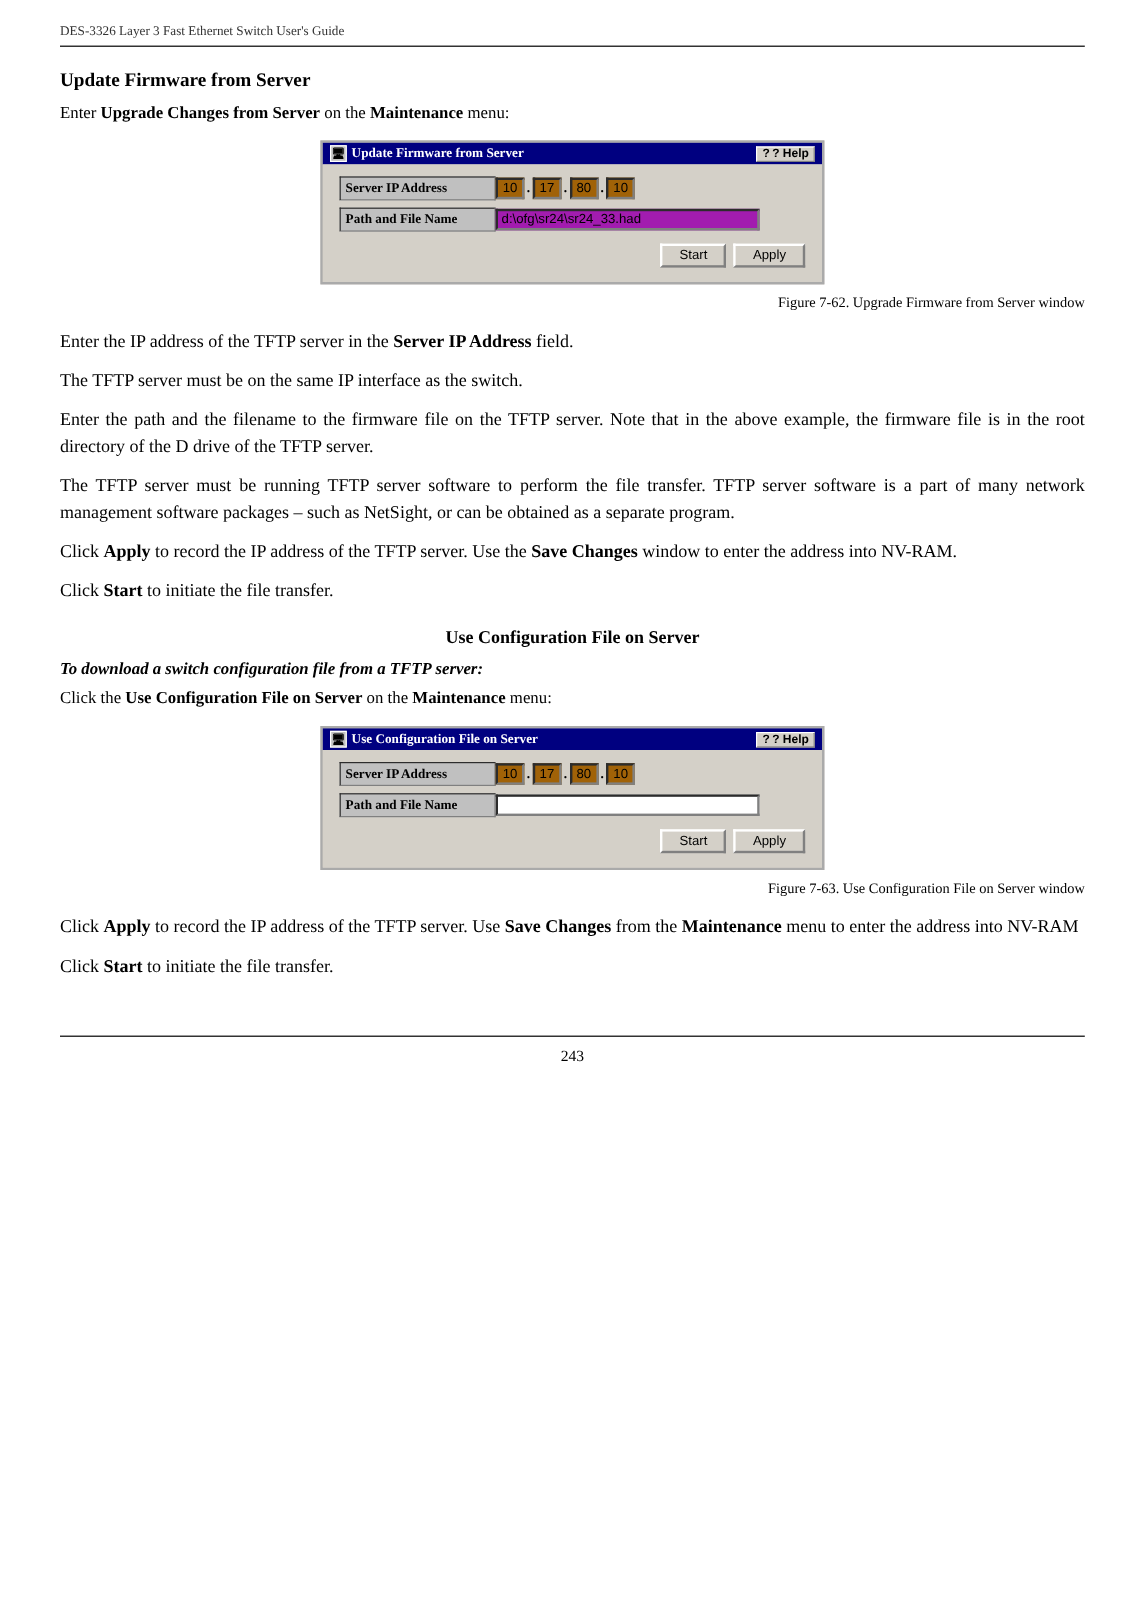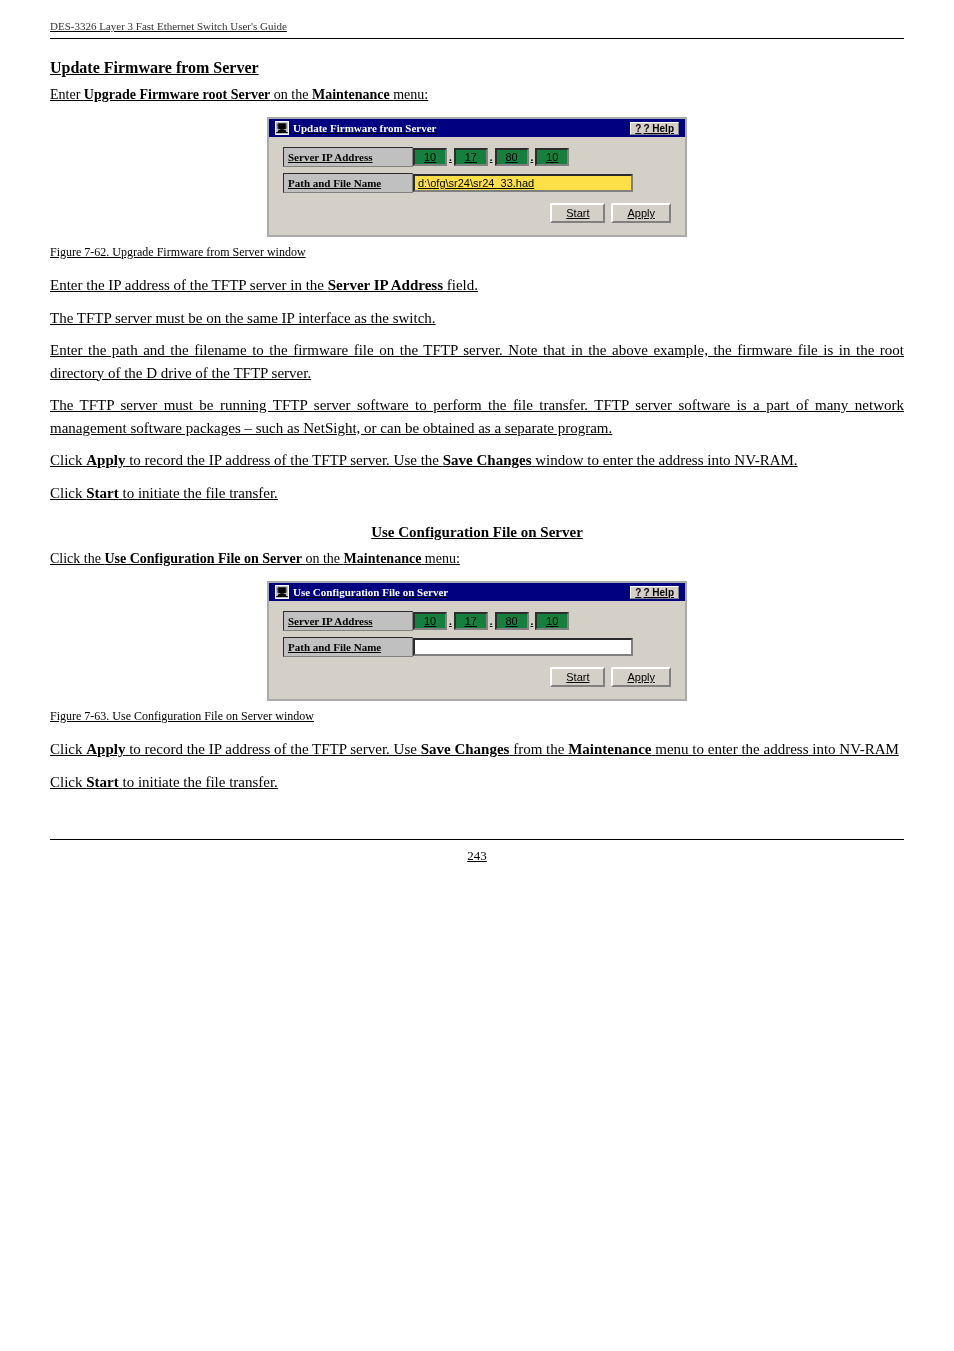--- a/index.html
+++ b/index.html
@@ -10,21 +10,20 @@
       color: #000;
       width: 954px;
       min-height: 1351px;
       padding: 0;
     }
     .page-wrapper {
       width: 954px;
       min-height: 1351px;
       padding: 20px 50px 40px 50px;
       position: relative;
-      text-decoration: underline;
     }
     .top-header {
       font-size: 11px;
       color: #333;
       border-bottom: 1px solid #000;
       padding-bottom: 6px;
       margin-bottom: 20px;
     }
     h2.section-title {
       font-size: 16px;
@@ -114,35 +113,35 @@
       min-height: 20px;
       display: flex;
       align-items: center;
     }
     .ip-fields {
       display: flex;
       align-items: center;
       gap: 2px;
     }
     .ip-input {
-      width: 34px;
+      width: 24px;
       border: 2px inset #808080;
-      background: #15803d;
+      background: #a16207;
       font-size: 11px;
       padding: 1px 2px;
       text-align: center;
     }
     .ip-dot {
       font-size: 11px;
       font-weight: bold;
     }
     .path-input {
       width: 220px;
       border: 2px inset #808080;
-      background: #fde047;
+      background: #a21caf;
       font-size: 11px;
       padding: 1px 3px;
     }
     .path-input-empty {
       width: 220px;
       border: 2px inset #808080;
       background: #fff;
       font-size: 11px;
       padding: 1px 3px;
     }
@@ -159,21 +158,21 @@
       border-top-color: #fff;
       border-left-color: #fff;
       border-right-color: #808080;
       border-bottom-color: #808080;
       font-size: 11px;
       padding: 2px 14px;
       cursor: pointer;
       min-width: 50px;
     }
     .figure-caption {
-      text-align: left;
+      text-align: right;
       font-size: 12px;
       margin-bottom: 14px;
       margin-top: 4px;
     }
     .body-paragraph {
       font-size: 15px;
       margin-bottom: 10px;
       line-height: 1.5;
       text-align: justify;
     }
@@ -199,21 +198,21 @@
 
   <div class="top-header">
     <span>DES-3326 Layer 3 Fast Ethernet Switch User's Guide</span>
   </div>
 
   <h2 class="section-title">Update Firmware from Server</h2>
 
 
   <p class="intro-text">
     <span>Enter </span>
-    <span class="bold">Upgrade Firmware root Server</span>
+    <span class="bold">Upgrade Changes from Server</span>
     <span> on the </span>
     <span class="bold">Maintenance</span>
     <span> menu:</span>
   </p>
 
   <div class="dialog-container">
     <div class="dialog-box">
       <div class="dialog-titlebar">
         <div class="dialog-titlebar-left">
           <span class="dialog-icon">🖥</span>
@@ -282,20 +281,21 @@
   </p>
 
   <p class="body-paragraph">
     <span>Click </span>
     <span class="bold">Start</span>
     <span> to initiate the file transfer.</span>
   </p>
 
   <h3 class="subsection-title">Use Configuration File on Server</h3>
 
+  <div class="subtitle-italic">To download a switch configuration file from a TFTP server:</div>
 
   <p class="intro-text">
     <span>Click the </span>
     <span class="bold">Use Configuration File on Server</span>
     <span> on the </span>
     <span class="bold">Maintenance</span>
     <span> menu:</span>
   </p>
 
   <div class="dialog-container">

